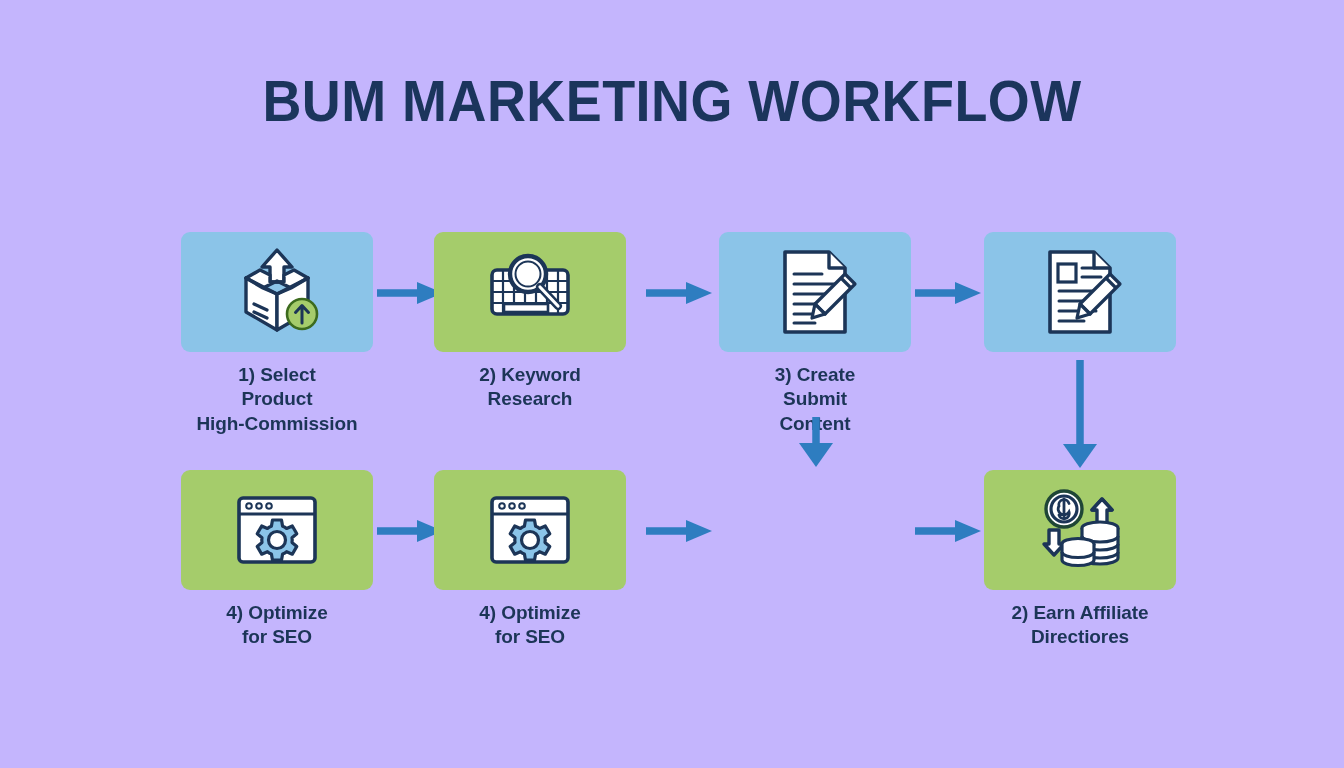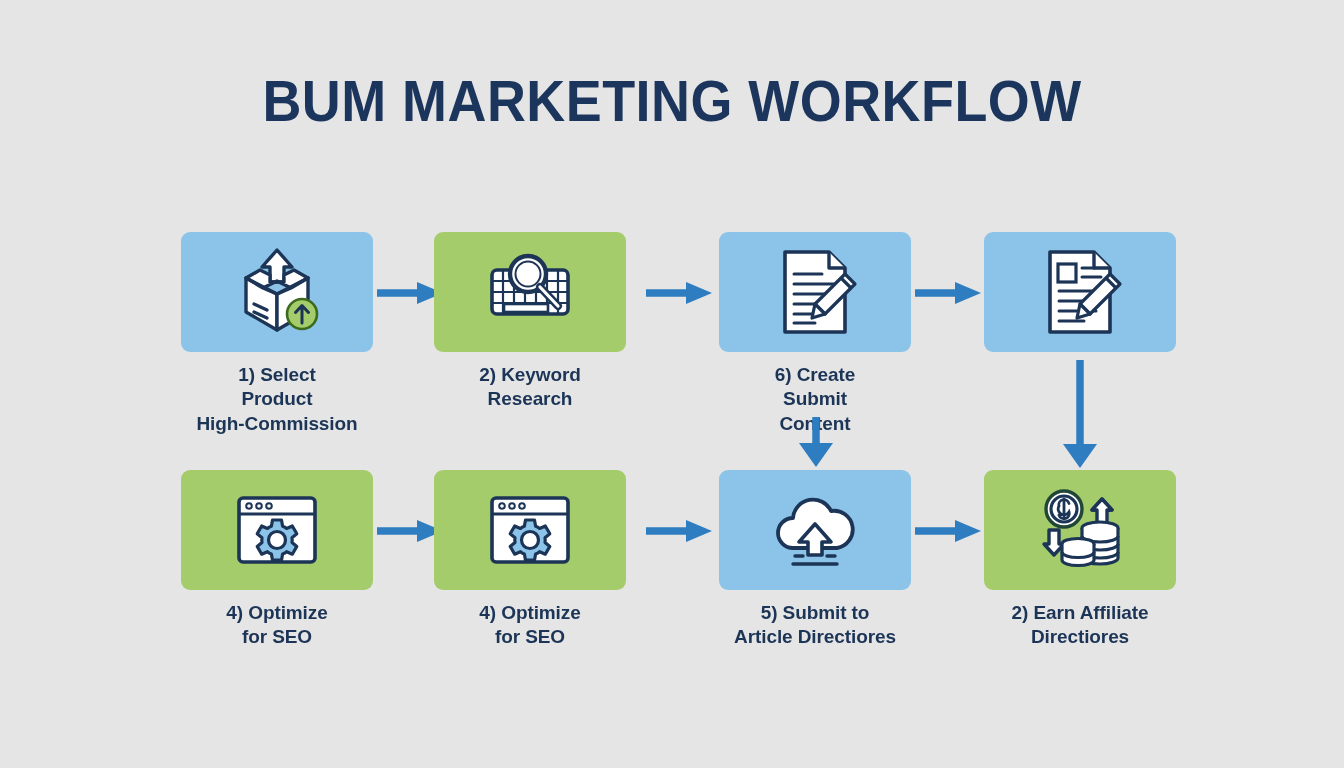--- a/index.html
+++ b/index.html
@@ -11,21 +11,21 @@
     width: 1344px;
     height: 768px;
     font-family: "Liberation Sans", sans-serif;
     color: #1c3557;
     overflow: hidden;
     position: relative;
   }
   .canvas {
     position: absolute;
     inset: 0;
-    background: #e5e5e5;
+    background: #c4b5fd;
   }
 
   
   .title {
     position: absolute;
     top: 72px;
     left: 0;
     width: 1344px;
     text-align: center;
     font-family: "Liberation Sans Narrow", "Liberation Sans", sans-serif;
@@ -198,21 +198,21 @@
               <path d="M27 79 H48"></path>
             </g>
             <g stroke="#1c3557" stroke-width="3.2" fill="#ffffff" stroke-linejoin="round">
               <path d="M78 30 L88 40 L58 70 L48 60 Z"></path>
               <path d="M48 60 L58 70 L45 74 Z"></path>
               <path d="M74 34 L84 44"></path>
             </g>
           </svg>
         </div>
         <div class="label">
-          <div>6) Create</div>
+          <div>3) Create</div>
           <div>Submit</div>
           <div>Content</div>
         </div>
       </div>
 
       <svg class="arrow-h a2" viewBox="0 0 68 26">
         <path d="M0 13 L44 13" stroke="#2e7dc0" stroke-width="7.5" fill="none"></path>
         <path d="M40 2 L66 13 L40 24 Z" fill="#2e7dc0"></path>
       </svg>
 
@@ -292,37 +292,20 @@
           <div>4) Optimize</div>
           <div>for SEO</div>
         </div>
       </div>
 
       <svg class="arrow-h a1" viewBox="0 0 68 26">
         <path d="M0 13 L44 13" stroke="#2e7dc0" stroke-width="7.5" fill="none"></path>
         <path d="M40 2 L66 13 L40 24 Z" fill="#2e7dc0"></path>
       </svg>
 
-      <div class="node node-c2">
-        <div class="card blue">
-          <svg width="96" height="96" viewBox="0 0 96 96">
-            <path d="M26 66 A15 15 0 0 1 26 36 A20 20 0 0 1 64 29 A16 16 0 0 1 70 66 Z" fill="#ffffff" stroke="#1c3557" stroke-width="3.8" stroke-linejoin="round"></path>
-            <path d="M48 42 L64 60 L55 60 L55 73 L41 73 L41 60 L32 60 Z" fill="#ffffff" stroke="#1c3557" stroke-width="3.6" stroke-linejoin="round"></path>
-            <g stroke="#1c3557" stroke-width="3.4" stroke-linecap="round">
-              <path d="M28 74 H36"></path>
-              <path d="M60 74 H68"></path>
-              <path d="M26 82 H70"></path>
-            </g>
-          </svg>
-        </div>
-        <div class="label wide">
-          <div>5) Submit to</div>
-          <div>Article Directiores</div>
-        </div>
-      </div>
 
       <svg class="arrow-h a2" viewBox="0 0 68 26">
         <path d="M0 13 L44 13" stroke="#2e7dc0" stroke-width="7.5" fill="none"></path>
         <path d="M40 2 L66 13 L40 24 Z" fill="#2e7dc0"></path>
       </svg>
 
       <div class="node node-c3">
         <div class="card green">
           <svg width="96" height="96" viewBox="0 0 96 96">
             <circle cx="32" cy="27" r="18" fill="#ffffff" stroke="#1f4636" stroke-width="3.4"></circle>

